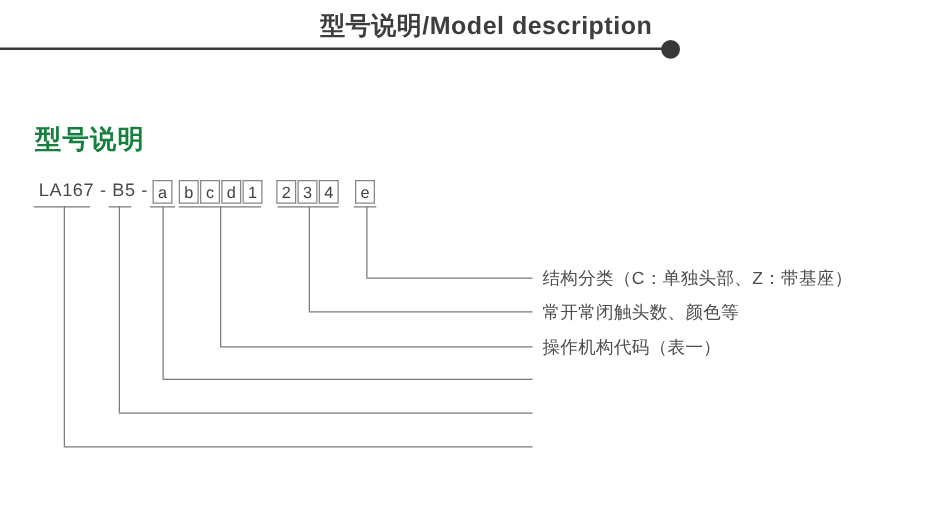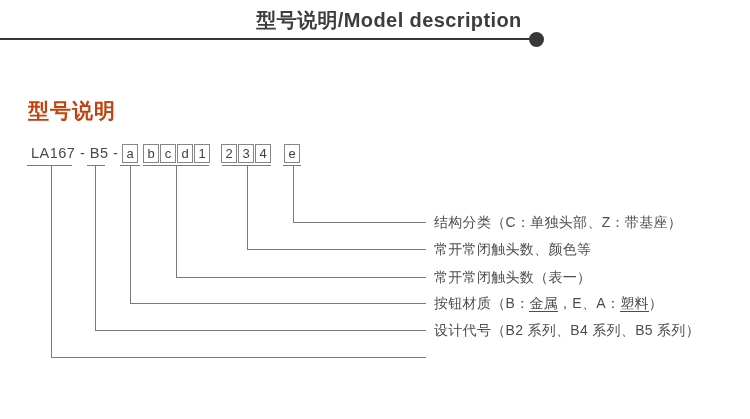--- a/index.html
+++ b/index.html
@@ -43,21 +43,21 @@
     background: #383838;
   }
 
   
   .sec-title {
     position: absolute;
     top: 97px;
     left: 28px;
     font-size: 21px;
     font-weight: 700;
-    color: #c2410c;
+    color: #15803d;
     letter-spacing: 1px;
   }
 
   
   .model-prefix {
     position: absolute;
     top: 145px;
     left: 31px;
     font-size: 14.5px;
     color: #4a4a4a;
@@ -153,17 +153,15 @@
   <div class="ln h" style="left:87px;top:165px;width:18px;"></div>
   <div class="ln v" style="left:95px;top:165px;height:165px;"></div>
   <div class="ln h" style="left:95px;top:330px;width:331px;"></div>
 
   <div class="ln h" style="left:27px;top:165px;width:45px;"></div>
   <div class="ln v" style="left:51px;top:165px;height:192px;"></div>
   <div class="ln h" style="left:51px;top:357px;width:375px;"></div>
 
   <div class="lbl" style="top:213px">结构分类（C：单独头部、Z：带基座）</div>
   <div class="lbl" style="top:240px">常开常闭触头数、颜色等</div>
-  <div class="lbl" style="top:268px">常开常闭触头数（表一）</div>
-  <div class="lbl" style="top:294px"><span>按钮材质（B：</span><span class="u">金属</span><span>，E、A：</span><span class="u">塑料</span><span>）</span></div>
-  <div class="lbl" style="top:321px">设计代号（B2 系列、B4 系列、B5 系列）</div>
+  <div class="lbl" style="top:268px">操作机构代码（表一）</div>
 
 </div>
 
 </body></html>

